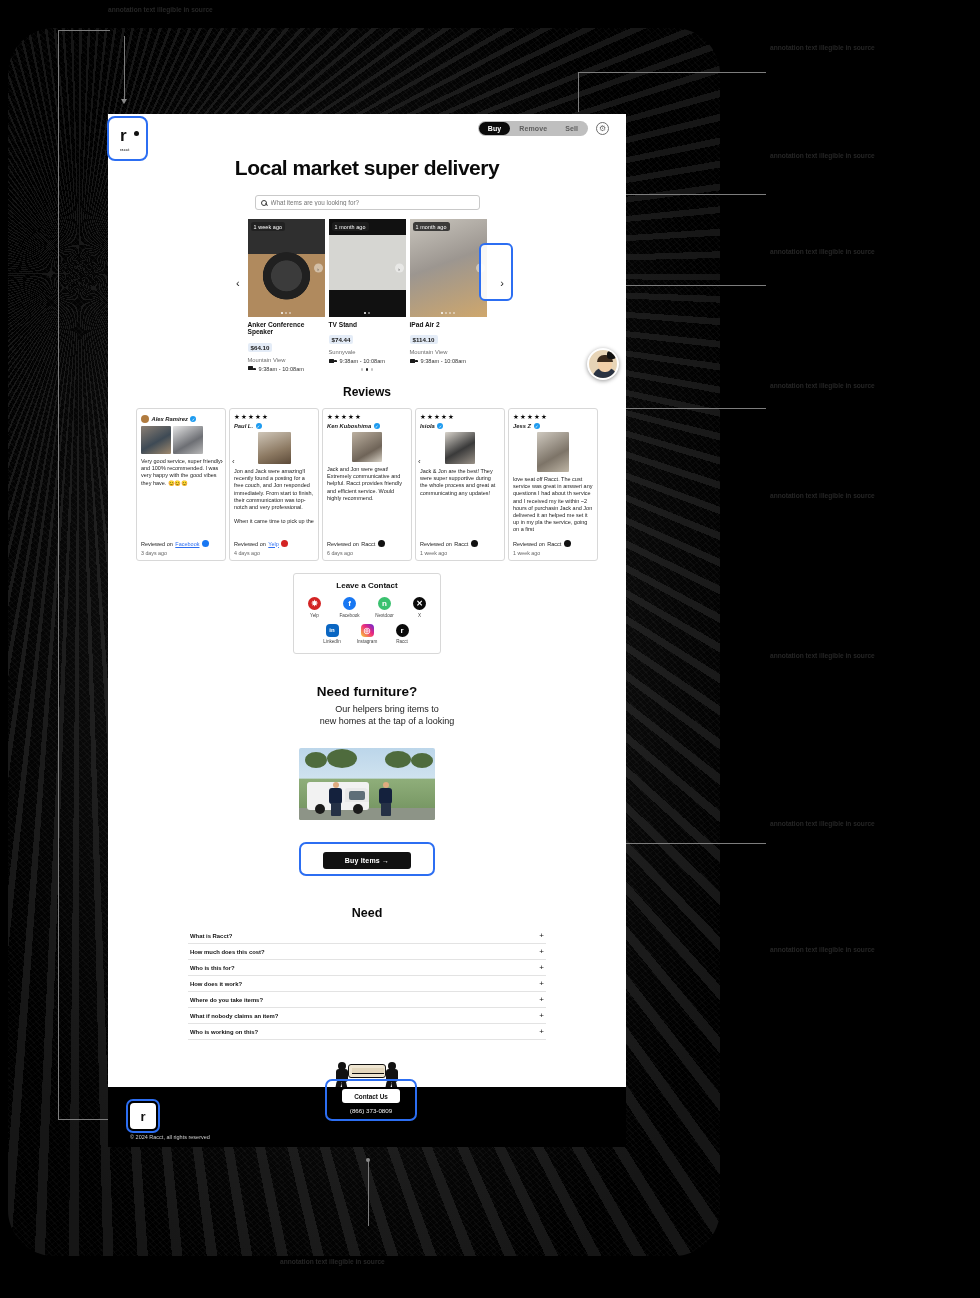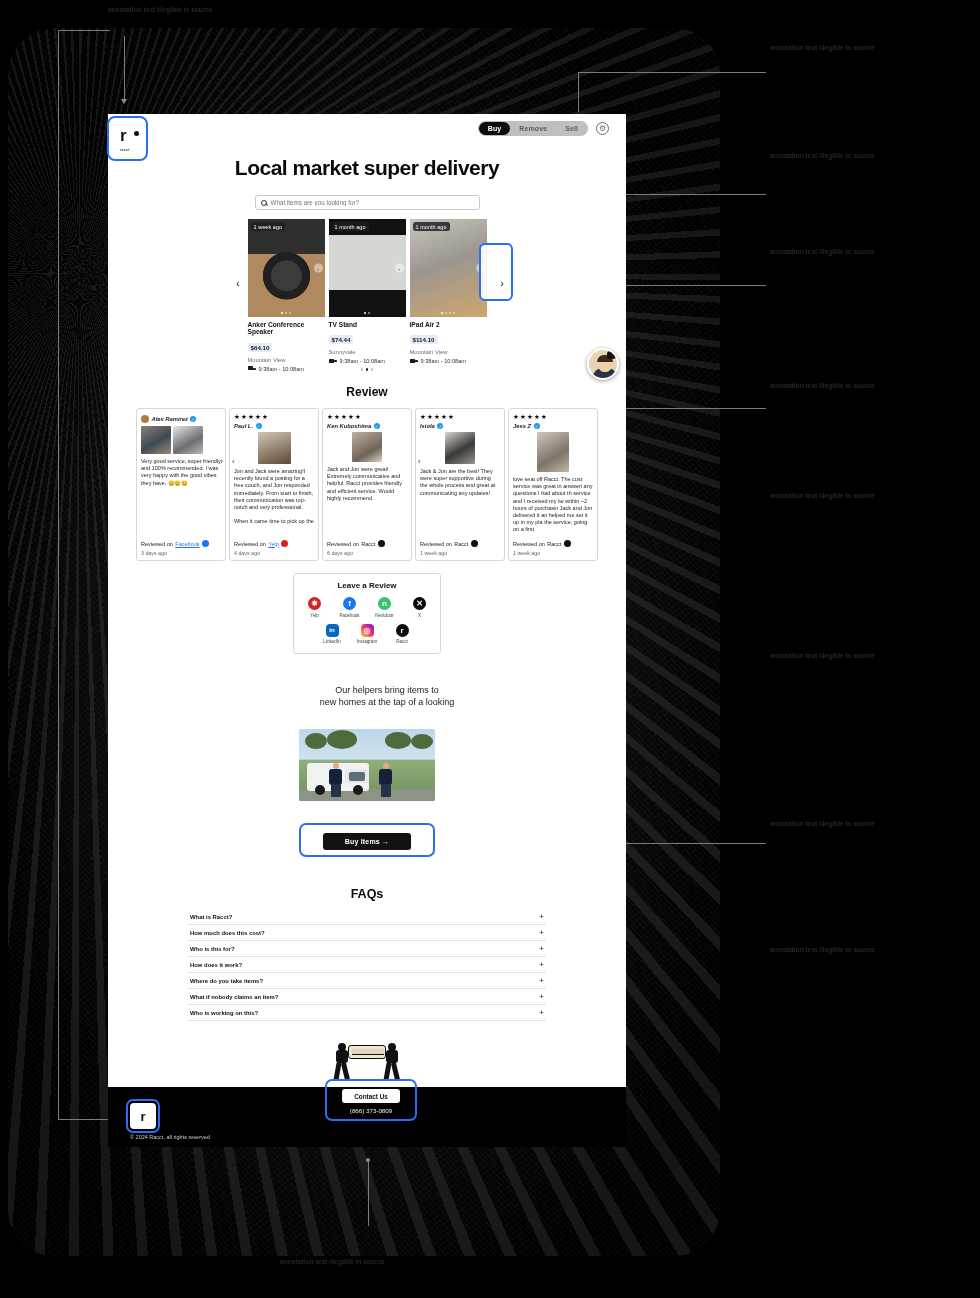--- a/index.html
+++ b/index.html
@@ -357,21 +357,21 @@
       <div class="focusring"></div>
       <div class="car-arrow left">‹</div>
       <div class="car-arrow right">›</div>
       <div class="cdots" style="margin-top:0;position:absolute;left:0;right:0;bottom:-2px;">
         <i></i>
           <i class="on"></i>
           <i></i>
       </div>
     </div>
 
-    <h2 class="sec">Review</h2>
+    <h2 class="sec">Reviews</h2>
 
     <div class="revrow">
 
       <div class="rev">
         <div class="who">
           <span class="avtiny"></span>
           <span class="nm">Alex Ramirez</span>
           <span class="vchk">✓</span>
         </div>
         <div class="revimgs">
@@ -470,21 +470,21 @@
             <span>Racct</span>
             <span class="sbadge" style="background:#111;"></span>
           </div>
           <div class="revago">1 week ago</div>
         </div>
       </div>
 
     </div>
 
     <div class="leavebox">
-      <h3>Leave a Review</h3>
+      <h3>Leave a Contact</h3>
       <div class="socrow">
         <div class="soc">
           <div class="ic" style="background:#d32323;">✵</div>
           <div class="lb">Yelp</div>
         </div>
         <div class="soc">
           <div class="ic" style="background:#1877f2;">f</div>
           <div class="lb">Facebook</div>
         </div>
         <div class="soc">
@@ -506,20 +506,21 @@
           <div class="lb">Instagram</div>
         </div>
         <div class="soc">
           <div class="ic" style="background:#0a0a0a;">r</div>
           <div class="lb">Racct</div>
         </div>
       </div>
     </div>
 
     <div class="nf">
+      <h2>Need furniture?</h2>
       <p>
         <span>Our helpers bring items to</span><br><span>new homes at the tap of a looking</span>
       </p>
       <div class="photo">
         <span class="tree" style="left:6px;top:4px;width:22px;height:16px;"></span>
         <span class="tree" style="left:28px;top:1px;width:30px;height:19px;"></span>
         <span class="tree" style="left:86px;top:3px;width:26px;height:17px;"></span>
         <span class="tree" style="left:112px;top:5px;width:22px;height:15px;"></span>
         <span class="road"></span>
         <span class="truckbig"></span>
@@ -539,21 +540,21 @@
         </span>
       </div>
       <div class="btnwrap">
         <div class="btnring">
           <button class="buybtn">Buy Items  →</button>
         </div>
       </div>
     </div>
 
     <div class="faqwrap">
-      <h2>FAQs</h2>
+      <h2>Need</h2>
       <div class="faq">
         <span class="q">What is Racct?</span>
         <span class="plus">+</span>
       </div>
       <div class="faq">
         <span class="q">How much does this cost?</span>
         <span class="plus">+</span>
       </div>
       <div class="faq">
         <span class="q">Who is this for?</span>

